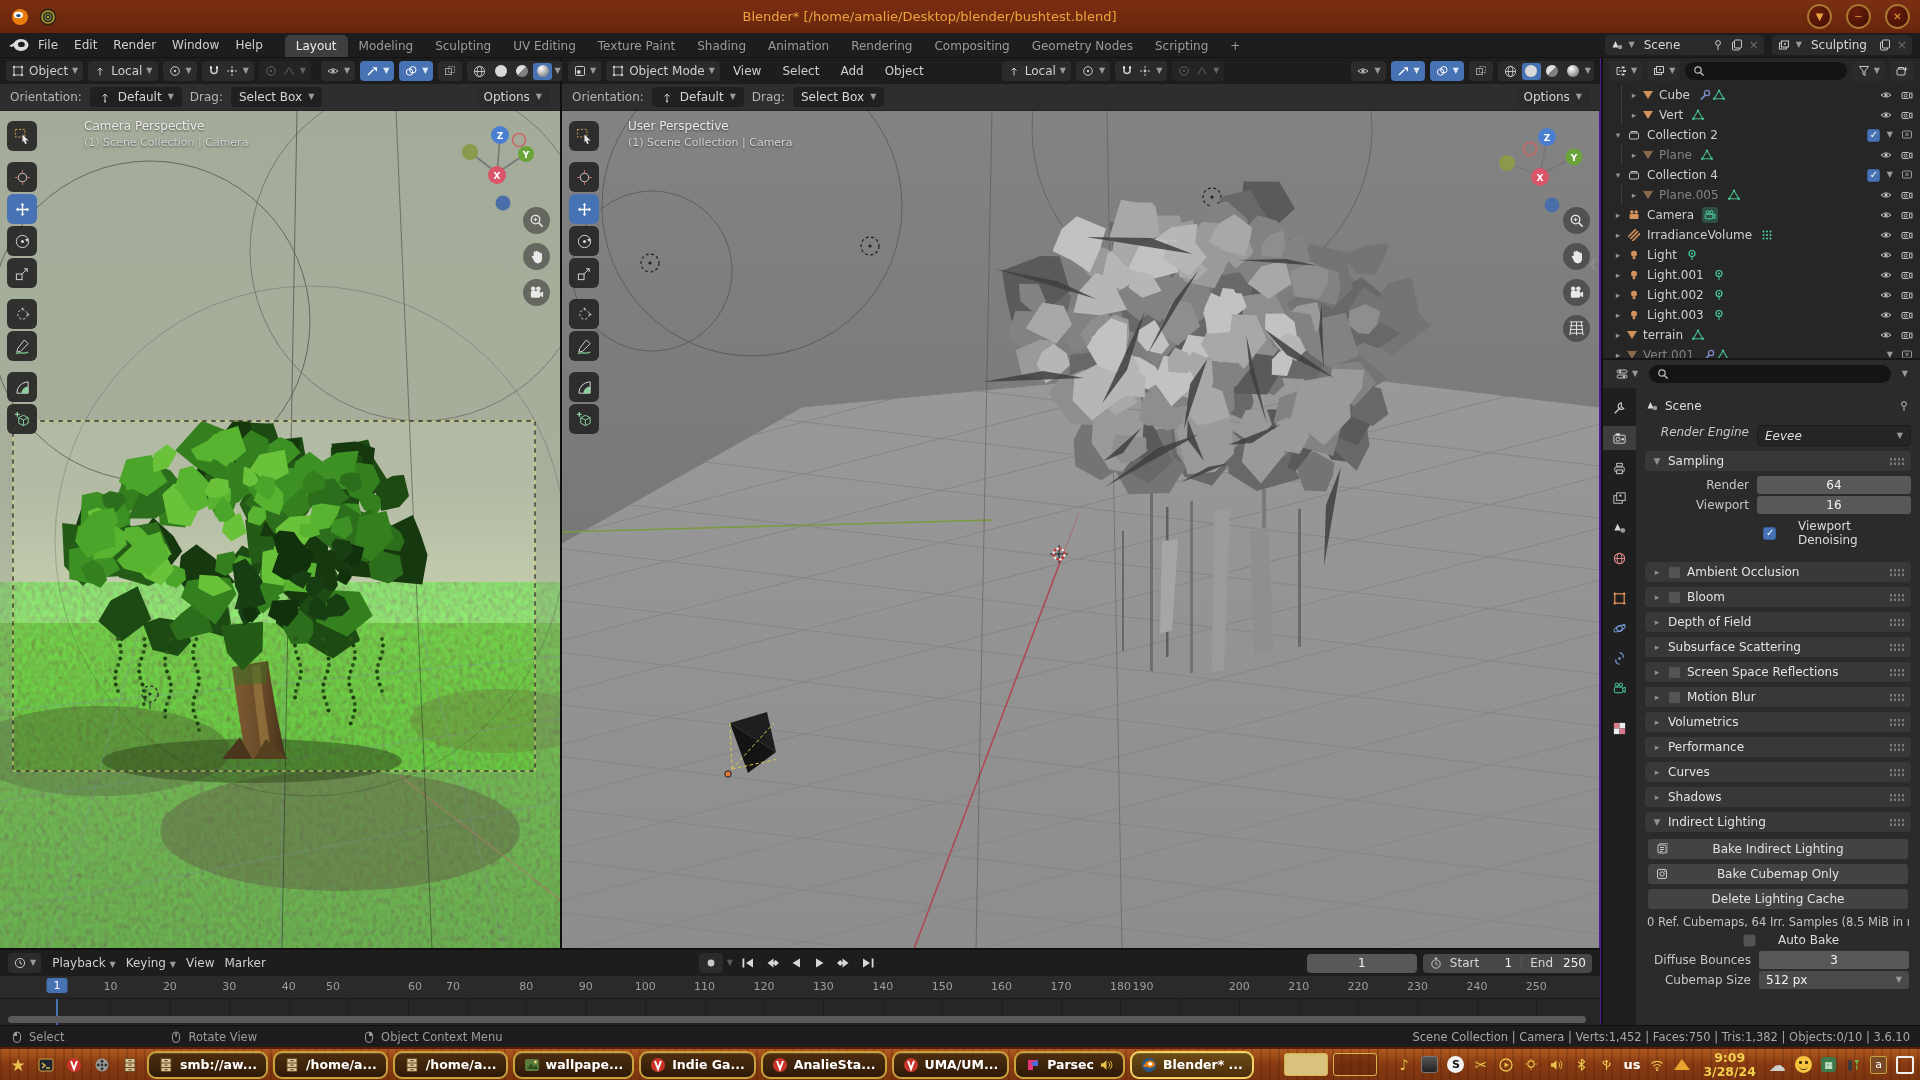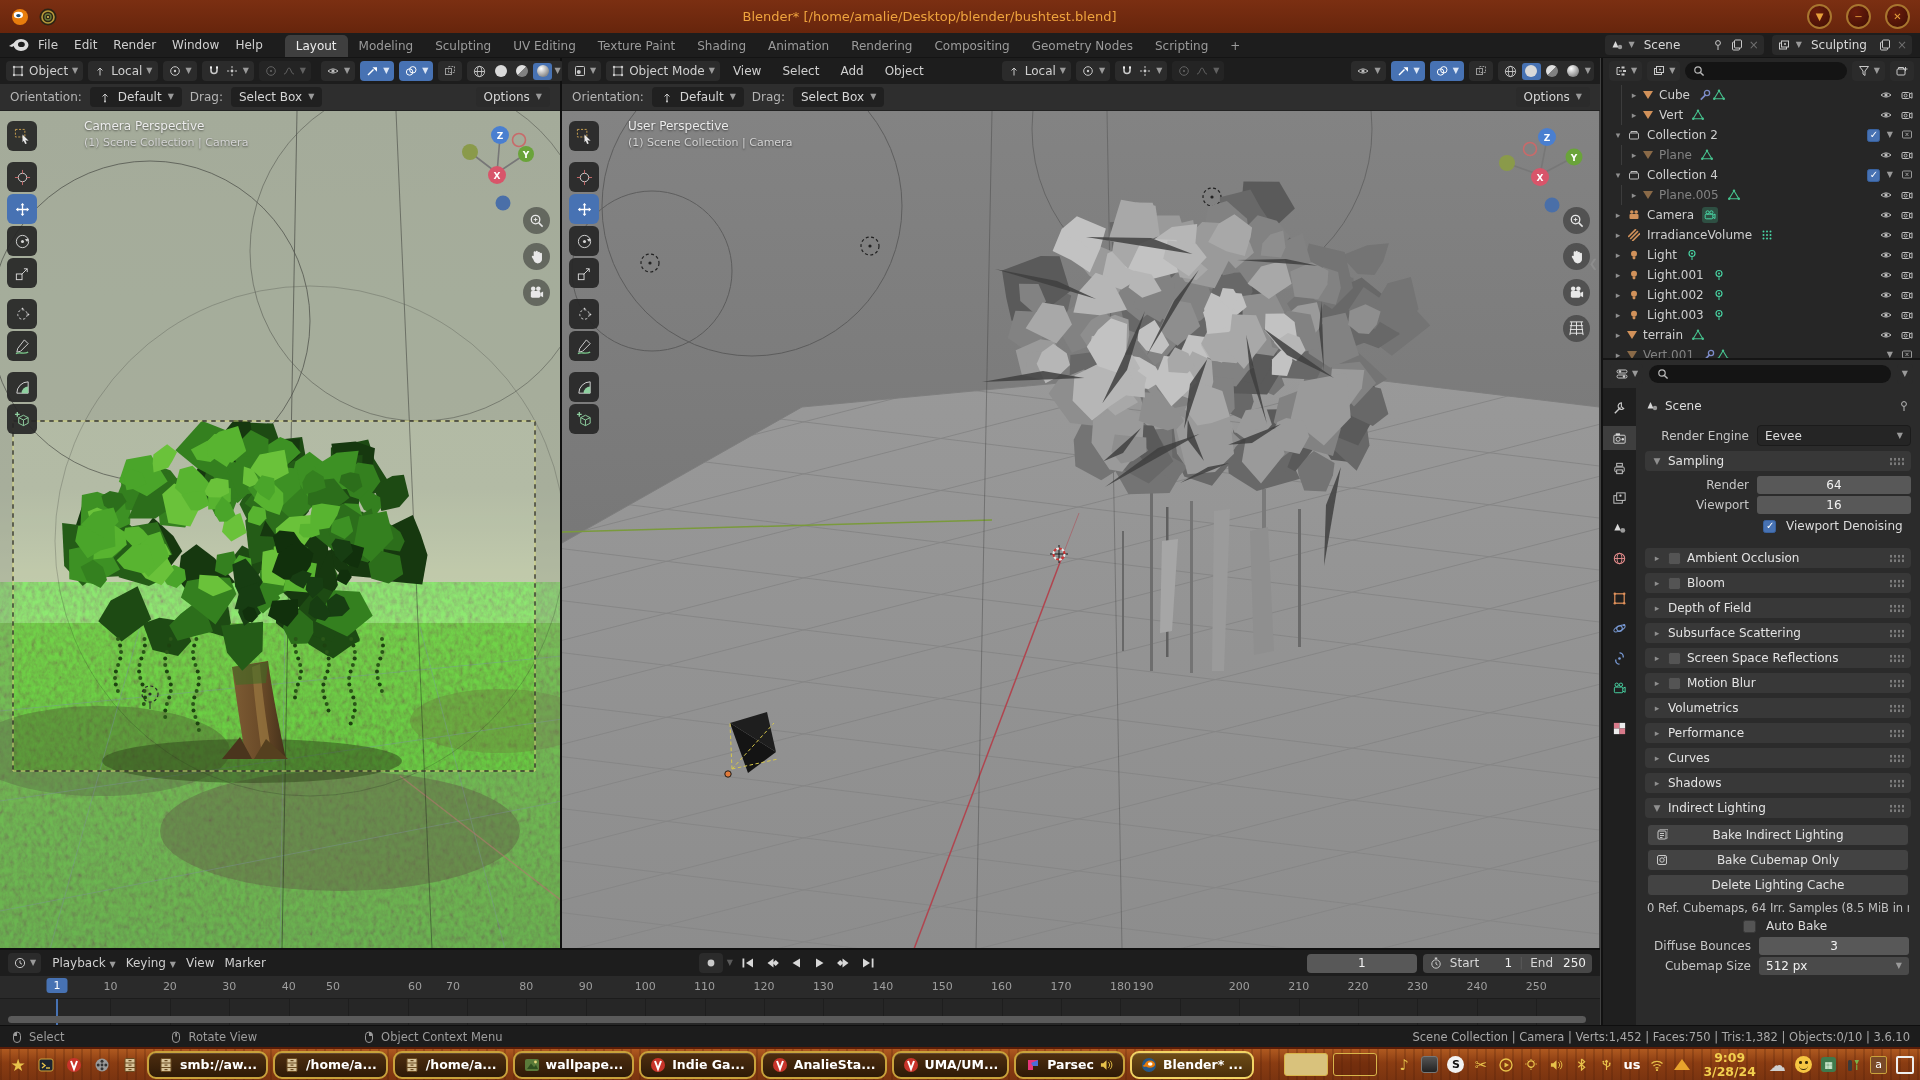--- a/index.html
+++ b/index.html
@@ -1,16 +1,16 @@
 <!DOCTYPE html>
 <html><head>
 <meta charset="utf-8">
 <style>
   html,body{margin:0;padding:0;background:#000;}
-  #app{position:relative;width:1920px;height:1080px;overflow:hidden;background:#404040;
+  #app{position:relative;width:1920px;height:1080px;overflow:hidden;background:#4c1d95;
        font-family:"DejaVu Sans",sans-serif;font-size:12px;color:#d6d6d6;-webkit-font-smoothing:antialiased;}
   .f{display:flex;align-items:center;}
   .ic{display:inline-flex;align-items:center;justify-content:center;width:14px;height:14px;flex:none;}
   .chev{color:#9a9a9a;font-size:8px;line-height:1;}
   .arrowR{color:#8f8f8f;font-size:9px;width:10px;text-align:center;flex:none;}
   
   .titlebar{position:absolute;left:0;top:0;width:1920px;height:33px;background:linear-gradient(#7b2f12,#67250c);
             display:flex;align-items:center;padding:0 10px;box-sizing:border-box;gap:8px;}
   .title-text{flex:1;text-align:center;color:#efa43e;font-size:13px;}
   .winbtn{width:21px;height:21px;border-radius:50%;background:radial-gradient(circle at 35% 30%,#6b1d0c,#3f0e04);
@@ -74,31 +74,31 @@
   
   .properties{flex:1;display:flex;flex-direction:column;background:#2b2b2b;overflow:hidden;}
   .prop-header{height:28px;display:flex;align-items:center;gap:6px;padding:0 7px;flex:none;}
   .prop-body{flex:1;display:flex;overflow:hidden;}
   .ptabs{width:33px;background:#1f1f1f;display:flex;flex-direction:column;align-items:center;padding-top:8px;gap:6px;flex:none;}
   .ptab{width:33px;height:24px;display:flex;align-items:center;justify-content:center;}
   .ptab.active{background:#3e3e3e;}
   .ptab.gap{margin-top:10px;}
   .prop-content{flex:1;padding:6px 9px 0 9px;overflow:hidden;}
   .bcrow{display:flex;align-items:center;gap:6px;height:24px;color:#dedede;}
-  .engrow{display:flex;align-items:center;gap:8px;margin:7px 0 4px 0;}
+  .engrow{display:flex;gap:8px;margin:7px 0 4px 0;font-style:italic;}
   .englab{width:104px;text-align:right;color:#c6c6c6;}
   .drop{flex:1;height:19px;background:#252525;border:1px solid #1b1b1b;border-radius:4px;display:flex;align-items:center;padding:0 7px;color:#dcdcdc;}
   .drop .chev{margin-left:auto;}
   .panel{background:#383838;border-radius:4px;margin-top:5px;height:20px;display:flex;align-items:center;gap:6px;padding:0 7px;}
   .panel .plbl{color:#e3e3e3;}
   .dots{width:15px;height:9px;margin-left:auto;background-image:radial-gradient(#7a7a7a 1px,transparent 1.3px);background-size:4px 4.5px;}
   .fieldrow{display:flex;align-items:center;gap:8px;margin:2px 0;}
   .flab{width:104px;text-align:right;color:#c6c6c6;flex:none;}
   .fval{flex:1;height:18px;background:#585858;border-radius:3px;display:flex;align-items:center;justify-content:center;color:#f2f2f2;}
-  .chkrow{display:flex;align-items:center;gap:10px;margin:5px 0 6px 118px;color:#dcdcdc;}
+  .chkrow{display:flex;align-items:center;gap:22px;margin:5px 0 6px 118px;color:#dcdcdc;}
   .pbtn{height:20px;background:#434343;border:1px solid #2b2b2b;border-radius:4px;display:flex;align-items:center;justify-content:center;color:#e2e2e2;margin:3px 0;position:relative;}
   .pbtn .ic{position:absolute;left:7px;}
   .note{color:#c2c2c2;font-size:11.5px;margin:5px 0 2px 0;white-space:nowrap;overflow:hidden;}
   
   .timeline{position:absolute;left:0;top:948px;width:1600px;height:77px;background:#232323;border-top:2px solid #101010;box-sizing:border-box;}
   .tl-header{height:26px;background:#1d1d1d;display:flex;align-items:center;padding:0 8px;gap:6px;}
   .tl-ruler{position:relative;height:22px;background:#2a2a2a;border-bottom:1px solid #1c1c1c;}
   .tick{position:absolute;top:4px;transform:translateX(-50%);color:#9e9e9e;font-size:11px;}
   .curpill{position:absolute;top:2px;transform:translateX(-50%);background:#4772b3;color:#fff;border-radius:3px;padding:1px 7px;font-size:11px;}
   .tl-track{position:relative;height:26px;background:#262626;overflow:hidden;}

